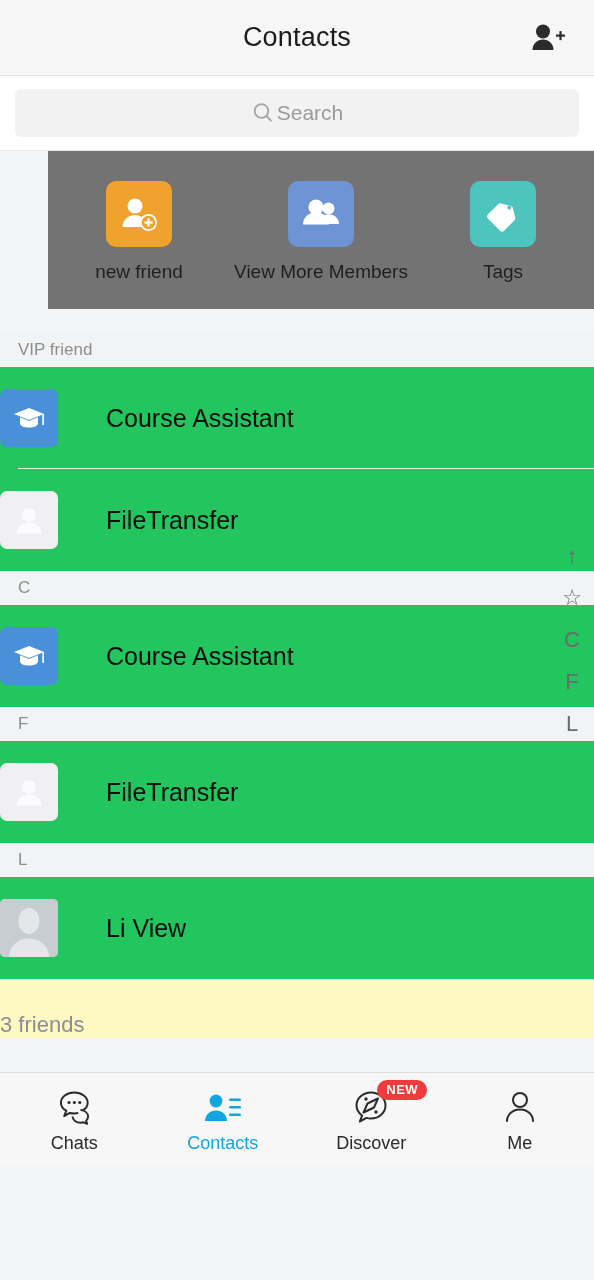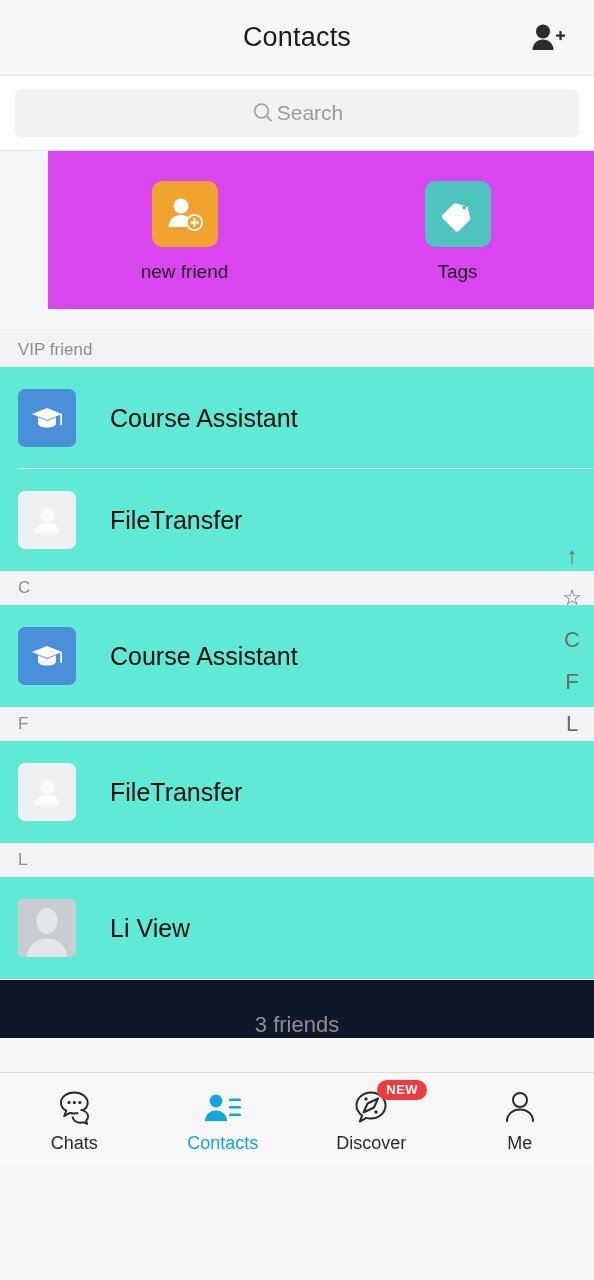--- a/index.html
+++ b/index.html
@@ -26,47 +26,47 @@
 
   
   .search-wrap { background:#ffffff; padding:13px 15px; border-bottom:1px solid #e6e6e6; }
   .search-bar {
     height:48px; background:#f2f2f2; border-radius:6px;
     display:flex; align-items:center; justify-content:center; gap:2px;
   }
   .search-placeholder { font-size:21px; color:#9a9a9a; }
 
   
-  .tiles { background:#d946ef; display:flex; padding:30px 0 26px;margin-left:48px; }
+  .tiles { background:#737373; display:flex; padding:30px 0 26px;margin-left:48px; }
   .tile { flex:1; display:flex; flex-direction:column; align-items:center; gap:14px; }
   .tile-icon { width:66px; height:66px; border-radius:10px; display:flex; align-items:center; justify-content:center; }
   .tile-label { font-size:19px; color:#1f1f1f; }
 
   
   .list { background:#ffffff;margin-top:24px; }
   .section-header {
     height:34px; background:#f2f3f4; display:flex; align-items:center;
     padding-left:18px; font-size:17px; color:#8d8d8d;
   }
   .contact-row {
-    height:102px; display:flex; align-items:center; padding-left:18px;
-    background:#5eead4; position:relative;
+    height:102px; display:flex; align-items:center; 
+    background:#22c55e; position:relative;gap:14px;
   }
   .contact-row.divided::after {
     content:""; position:absolute; left:18px; right:0; bottom:0; height:1px; background:#eceded;
   }
   .avatar { width:58px; height:58px; border-radius:7px; flex:none; overflow:hidden;
             display:flex; align-items:center; justify-content:center; }
   .avatar.blue { background:#4a90d9; }
   .avatar.placeholder { background:#f0f0f3; }
   .avatar.photo { background:#c8cdd2; border-radius:5px; }
   .contact-name { font-size:25px; color:#0d0d0d; margin-left:34px; }
 
   .list-bottom-divider { height:1px; background:#e8e9ea; }
-  .friend-count { text-align:center; font-size:22px; color:#8e8e8e; padding:32px 0 0; background:#0f172a; }
+  .friend-count { text-align:left; font-size:22px; color:#8e8e8e; padding:32px 0 0; background:#fef9c3; }
 
   
   .index-bar {
     position:absolute; right:0; top:545px; width:44px;
     display:flex; flex-direction:column; align-items:center; gap:20px;
     font-size:22px; color:#6b6b6b; z-index:5;
   }
   .index-item { line-height:1; }
 
   
@@ -121,20 +121,31 @@
           <path d="M4.5 34c0-6.9 5.6-12 12.5-12s12.5 5.1 12.5 12z" fill="#ffffff"></path>
           <circle cx="30.5" cy="29.5" r="8.5" fill="#ffffff"></circle>
           <circle cx="30.5" cy="29.5" r="6.8" fill="#f0a32c"></circle>
           <rect x="26.3" y="28.4" width="8.4" height="2.2" fill="#ffffff"></rect>
           <rect x="29.4" y="25.3" width="2.2" height="8.4" fill="#ffffff"></rect>
         </svg>
       </div>
       <div class="tile-label">new friend</div>
     </div>
 
+    <div class="tile">
+      <div class="tile-icon" style="background:#6e94d6;">
+        <svg width="42" height="42" viewBox="0 0 42 42">
+          <circle cx="28.5" cy="15.5" r="6" fill="#ffffff"></circle>
+          <path d="M18 31c0-5.8 4.7-9.8 10.5-9.8S39 25.2 39 31z" fill="#ffffff"></path>
+          <circle cx="16" cy="14" r="7.6" fill="#ffffff"></circle>
+          <path d="M3 31.5c0-7.2 5.8-12.2 13-12.2s13 5 13 12.2z" fill="#ffffff"></path>
+        </svg>
+      </div>
+      <div class="tile-label">View More Members</div>
+    </div>
 
     <div class="tile">
       <div class="tile-icon" style="background:#4dc5be;">
         <svg width="42" height="42" viewBox="0 0 42 42">
           <g transform="rotate(-45 21 21)">
             <path d="M7 13.5c0-1.6 1.3-2.9 2.9-2.9h14.6c1.1 0 2.1.6 2.6 1.5l5.4 9c.4.6.4 1.4 0 2l-5.4 9c-.5.9-1.5 1.5-2.6 1.5H9.9C8.3 33.6 7 32.3 7 30.7z" fill="#ffffff"></path>
           </g>
           <circle cx="27.3" cy="14.6" r="2" fill="#4dc5be"></circle>
         </svg>
       </div>

